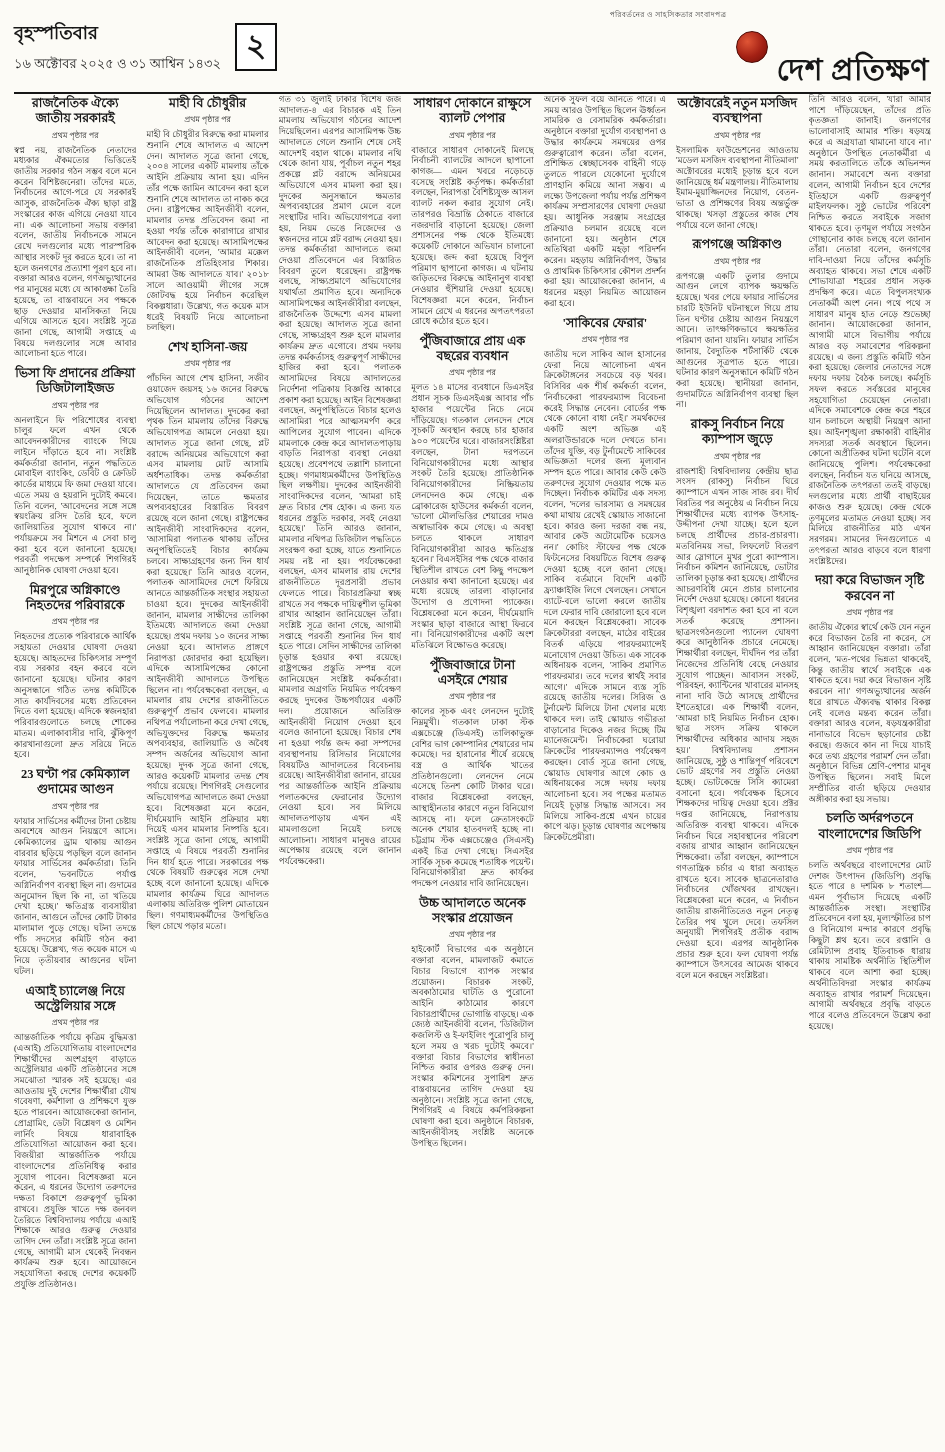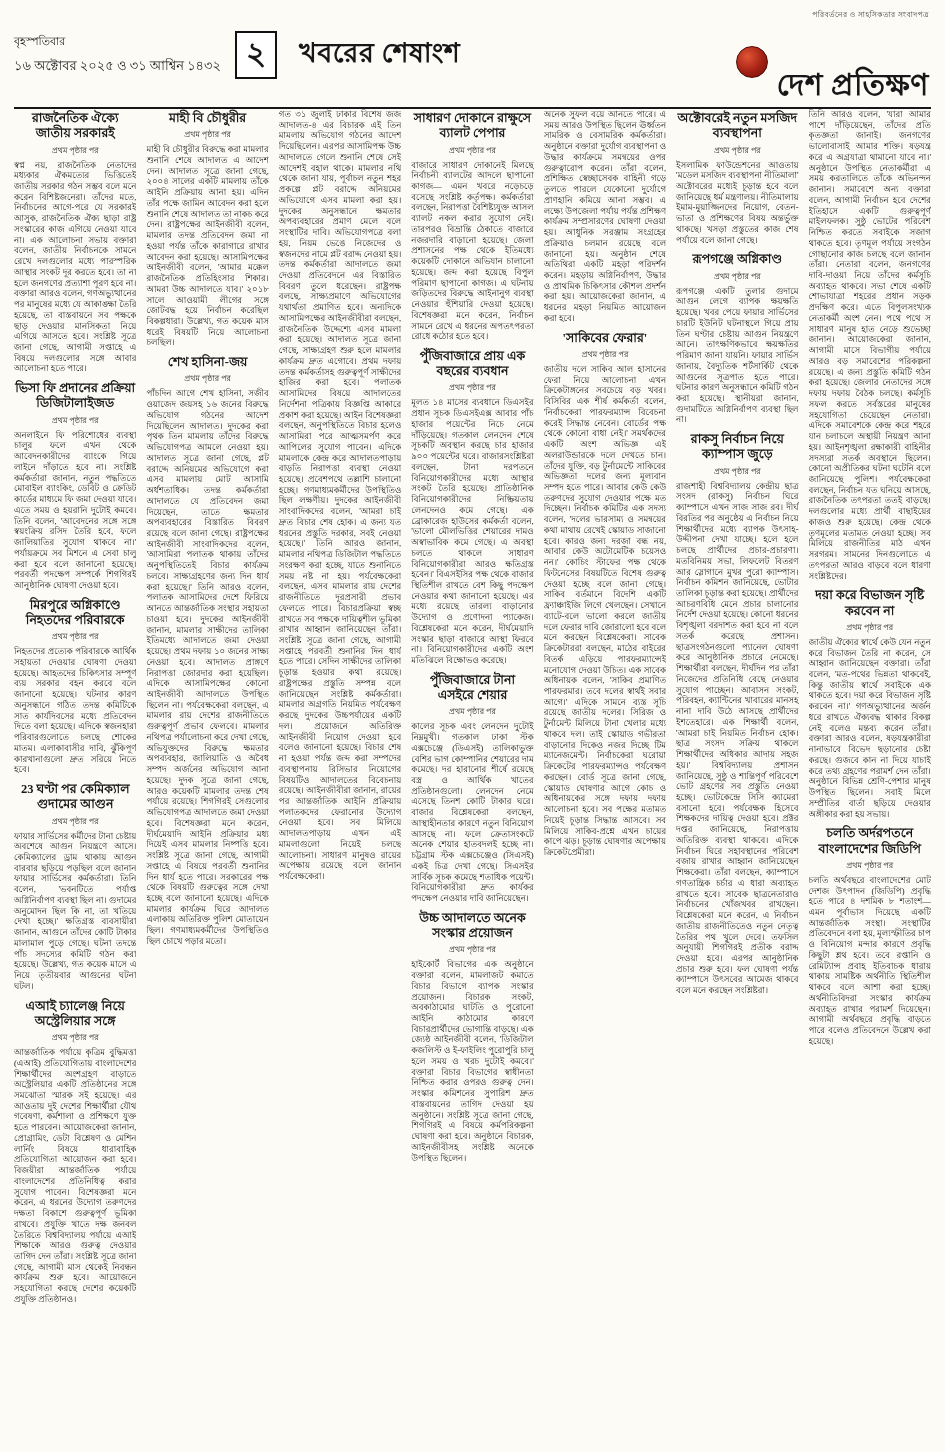--- a/index.html
+++ b/index.html
@@ -9,29 +9,29 @@
     background:#fcfbf6;color:#171717;
     font-family:"Liberation Serif","DejaVu Serif",serif;
     display:flex;flex-direction:column;
     padding:6px 14px 10px 14px;
   }
   .masthead-row{
     display:flex;align-items:center;gap:14px;
     padding:3px 0 7px 0;border-bottom:2.5px solid #161616;
   }
   .dateblock{display:flex;flex-direction:column;gap:4px;min-width:168px;}
-  .weekday{font-weight:normal;font-size:11px;}
+  .weekday{font-weight:bold;font-size:18px;}
   .dateline{font-size:13px;color:#222;}
   .pagenum{
     width:42px;height:48px;border:2.5px solid #111;box-sizing:border-box;
     display:flex;align-items:center;justify-content:center;
     font-size:31px;font-weight:bold;background:#fff;
   }
   .section-title{font-size:27px;font-weight:bold;flex:1;padding-left:8px;letter-spacing:.5px;}
-  .brand{margin-left:auto;display:flex;flex-direction:column;align-items:flex-end;gap:3px;padding-right:2px;}
+  .brand{margin-left:auto;display:flex;flex-direction:row;align-items:flex-start;gap:10px;padding-right:2px;}
   .tagline{font-size:7.5px;letter-spacing:.4px;color:#333;}
   .brandrow{display:flex;align-items:center;gap:8px;}
   .emblem{
     width:30px;height:30px;border-radius:50%;display:inline-block;
     background:radial-gradient(circle at 35% 32%, #e05535 0%, #a32014 55%, #6f0f08 100%);
     border:1.5px solid #4f0b06;
   }
   .brandname{font-size:30px;font-weight:bold;line-height:1;letter-spacing:.5px;margin-top:46px;}
   .columns{flex:1;display:flex;gap:10px;overflow:hidden;}
   .col{flex:1 1 0;overflow:hidden;min-width:0;}
@@ -45,21 +45,20 @@
 
 <div class="page">
   <header class="masthead-row">
     <div class="dateblock">
       <div class="weekday">বৃহস্পতিবার</div>
       <div class="dateline">১৬ অক্টোবর ২০২৫ ও ৩১ আশ্বিন ১৪৩২</div>
     </div>
     <div class="pagenum">
       <span>২</span>
     </div>
-    <div class="section-title">খবরের শেষাংশ</div>
     <div class="brand">
       <div class="tagline">পরিবর্তনের ও সাহসিকতার সংবাদপত্র</div>
       <div class="brandrow">
         <span class="emblem"></span>
         <span class="brandname">দেশ প্রতিক্ষণ</span>
       </div>
     </div>
   </header>
 
   <main class="columns">

